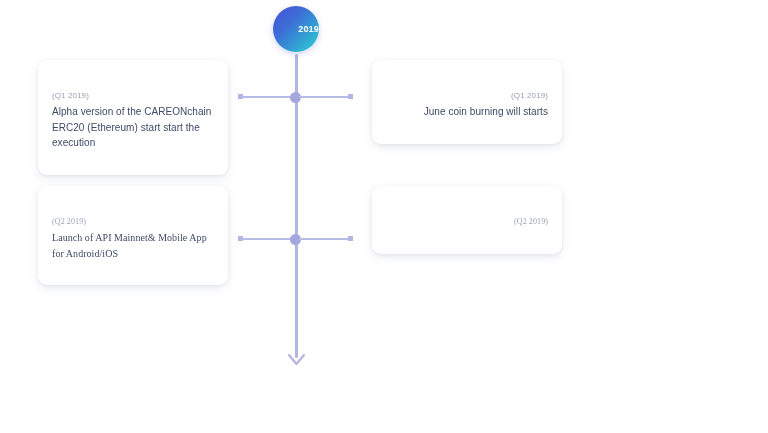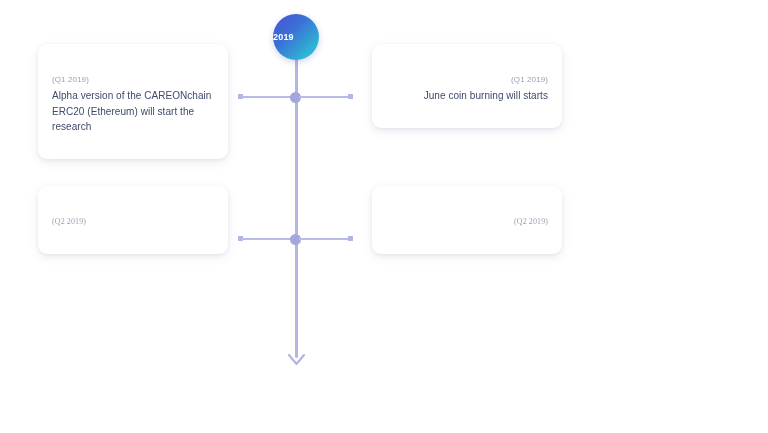--- a/index.html
+++ b/index.html
@@ -37,28 +37,28 @@
     top: 354px;
     width: 17px;
     height: 12px;
   }
   .axis-arrow svg { display: block; }
 
   
   .year-bubble {
     position: absolute;
     left: 273px;
-    top: 14px;
+    top: 6px;
     width: 46px;
     height: 46px;
     border-radius: 50%;
     background: linear-gradient(135deg, #4a4fd4 0%, #3b6fd6 38%, #2fb4d4 80%, #2cc3d8 100%);
     display: flex;
     align-items: center;
-    justify-content: flex-start;
+    justify-content: flex-end;
     box-shadow: 0 2px 6px rgba(60, 80, 190, 0.25);
   }
   .year-bubble span {
     color: #ffffff;
     font-size: 9px;
     font-weight: bold;
     letter-spacing: 0.2px;
     line-height: 1;
   }
 
@@ -106,21 +106,21 @@
     width: 190px;
     background: #ffffff;
     border-radius: 9px;
     box-shadow: 0 3px 10px rgba(120, 128, 160, 0.16),
                 0 1px 3px rgba(120, 128, 160, 0.10);
     box-sizing: border-box;
     padding: 30px 14px 24px 14px;
   }
   .card.pos-left  { left: 38px;  text-align: left;  }
   .card.pos-right { left: 372px; text-align: right; }
-  .card.row-1 { top: 44px; }
+  .card.row-1 { top: 60px; }
   .card.row-2 { top: 186px; font-family: Liberation Serif, serif; }
 
   .card-accent {
     position: absolute;
     left: 50%;
     transform: translateX(-50%);
     top: -8px;
     width: 155px;
     height: 17px;
     border-radius: 8px 8px 3px 3px;
@@ -172,32 +172,33 @@
     <div class="connector-cap left"></div>
     <div class="connector left"></div>
     <div class="node-dot"></div>
     <div class="connector right"></div>
     <div class="connector-cap right"></div>
   </div>
 
   <div class="card pos-left row-1">
     <div class="card-accent"></div>
     <p class="card-quarter">(Q1 2019)</p>
-    <p class="card-text">Alpha version of the CAREONchain ERC20 (Ethereum) will start the research</p>
+    <p class="card-text">Alpha version of the CAREONchain ERC20 (Ethereum) start start the execution</p>
   </div>
 
   <div class="card pos-right row-1">
     <div class="card-accent"></div>
     <p class="card-quarter">(Q1 2019)</p>
     <p class="card-text">June coin burning will starts</p>
   </div>
 
   <div class="card pos-left row-2">
     <div class="card-accent"></div>
     <p class="card-quarter">(Q2 2019)</p>
+    <p class="card-text">Launch of API Mainnet&amp; Mobile App for Android/iOS</p>
   </div>
 
   <div class="card pos-right row-2">
     <div class="card-accent"></div>
     <p class="card-quarter">(Q2 2019)</p>
   </div>
 
 </div>
 
 </body></html>

